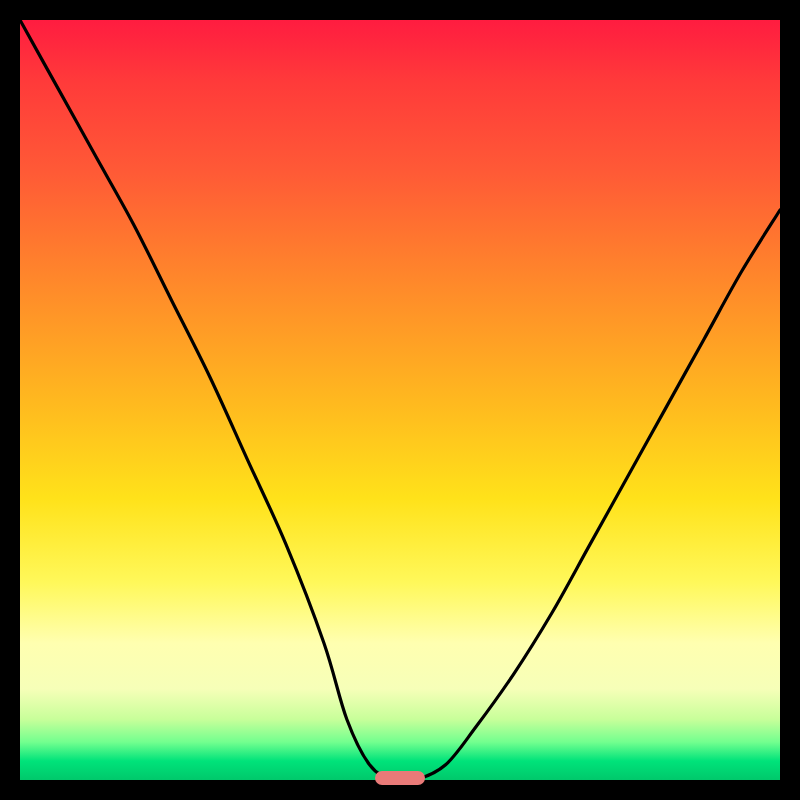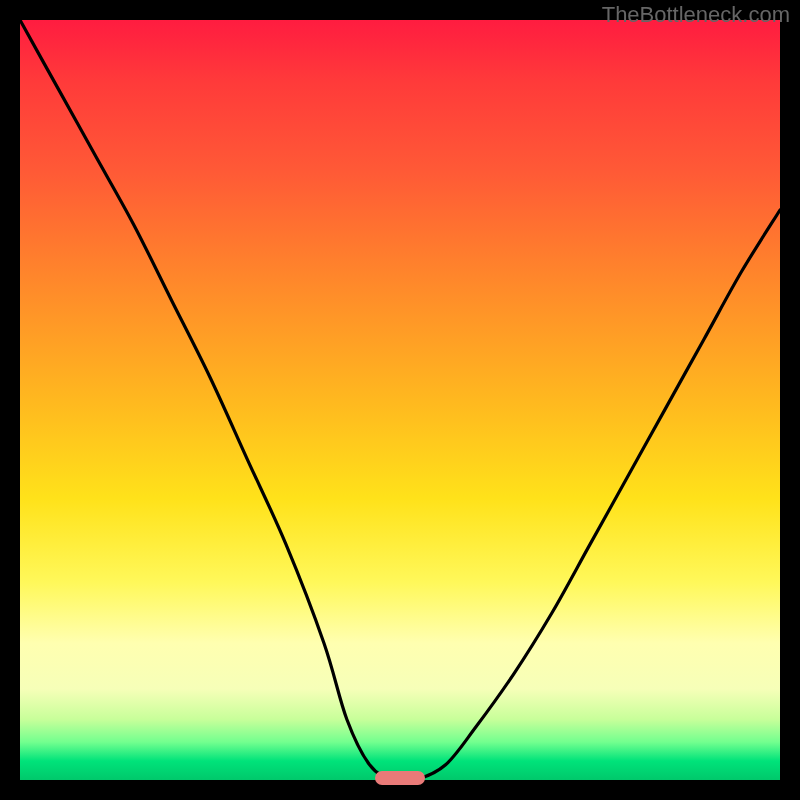--- a/index.html
+++ b/index.html
@@ -64,21 +64,20 @@
     height: 14px;
     border-radius: 7px;
     z-index: 4;
   }
 </style>
 </head>
 <body>
 
 <div class="frame">
 
-  <div class="watermark">TheBottleneck.com</div>
 
   <div class="plot-area">
 
     <svg class="curve" viewBox="0 0 760 760" preserveAspectRatio="none">
       <path id="curve-path" fill="none" stroke-width="3.2" stroke-linecap="round" stroke-linejoin="round" d="M 0.0 0.0 C 6.3 11.4, 25.3 45.6, 38.0 68.4 C 50.7 91.2, 63.3 114.0, 76.0 136.8 C 88.7 159.6, 101.3 181.1, 114.0 205.2 C 126.7 229.3, 139.3 255.9, 152.0 281.2 C 164.7 306.5, 177.3 330.6, 190.0 357.2 C 202.7 383.8, 215.3 412.9, 228.0 440.8 C 240.7 468.7, 253.3 494.0, 266.0 524.4 C 278.7 554.8, 293.9 594.1, 304.0 623.2 C 314.1 652.3, 319.2 678.9, 326.8 699.2 C 334.4 719.5, 342.0 734.7, 349.6 744.8 C 357.2 754.9, 364.8 757.5, 372.4 760.0 C 380.0 762.5, 386.3 762.5, 395.2 760.0 C 404.1 757.5, 415.5 753.7, 425.6 744.8 C 435.7 735.9, 444.6 722.0, 456.0 706.8 C 467.4 691.6, 481.3 672.6, 494.0 653.6 C 506.7 634.6, 519.3 614.3, 532.0 592.8 C 544.7 571.3, 557.3 547.2, 570.0 524.4 C 582.7 501.6, 595.3 478.8, 608.0 456.0 C 620.7 433.2, 633.3 410.4, 646.0 387.6 C 658.7 364.8, 671.3 342.0, 684.0 319.2 C 696.7 296.4, 709.3 272.3, 722.0 250.8 C 734.7 229.3, 753.7 200.1, 760.0 190.0" stroke="#000000"></path>
     </svg>
 
     <div class="marker" id="min-marker" style="left: 355px; top: 751px; background: rgb(233, 122, 120);"></div>
   </div>
 

